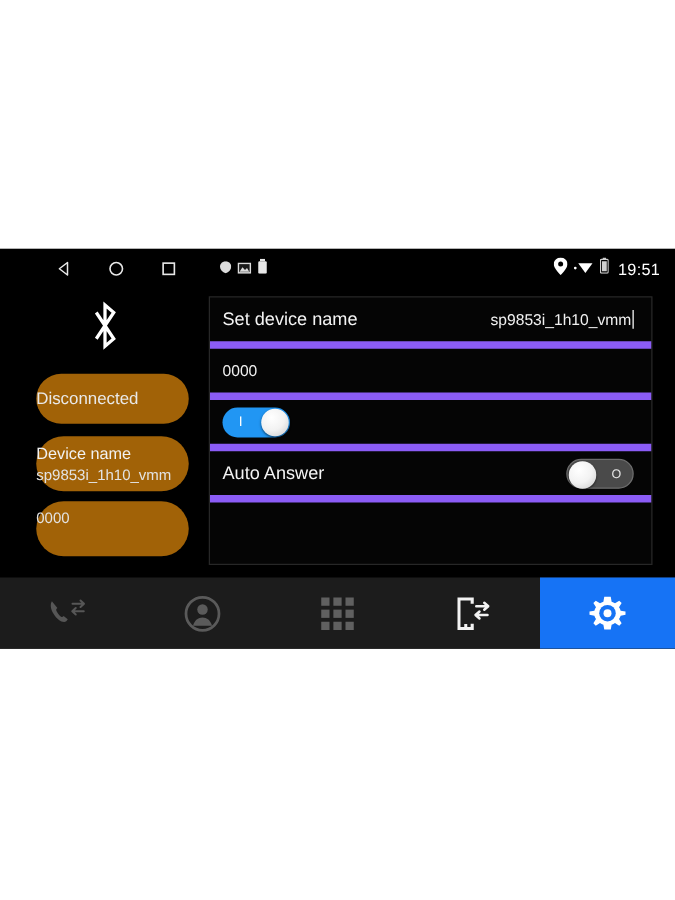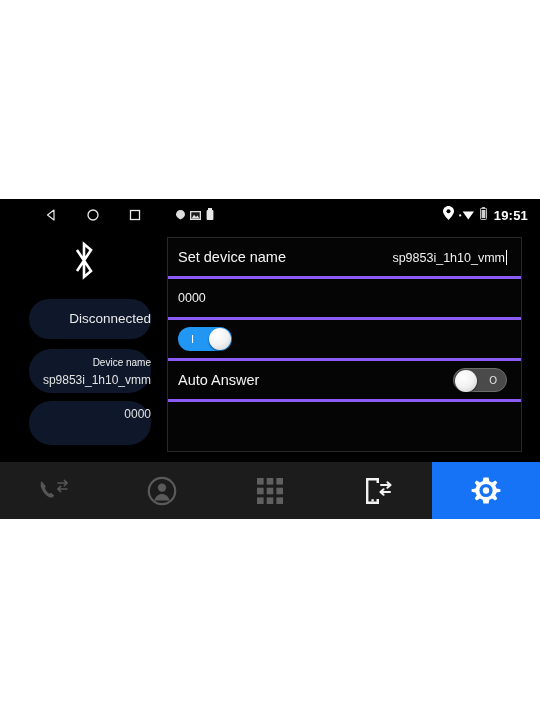--- a/index.html
+++ b/index.html
@@ -56,21 +56,21 @@
   .statuszone {
     position: absolute;
     right: 12px;
     display: flex;
     align-items: center;
     gap: 5px;
   }
   .clock {
     color: #ffffff;
     font-size: 13px;
-    font-weight: bold;
+    font-weight: normal;
     letter-spacing: .2px;
     margin-left: 2px;
   }
 
   
   #leftcol {
     position: absolute;
     left: 0;
     top: 32px;
     width: 167px;
@@ -80,38 +80,38 @@
   #bt-logo {
     position: absolute;
     left: 0; top: 8px;
     width: 167px;
     text-align: center;
   }
   .pill {
     position: absolute;
     left: 29px;
     width: 122px;
-    background: #0f172a;
+    background: #a16207;
     border-radius: 22px;
     color: #e9e9e9;
-    text-align: right;
+    text-align: left;
     box-sizing: border-box;
   }
   .pill.one-line {
     height: 40px;
     line-height: 40px;
     font-size: 13.5px;
   }
   .pill.two-line {
     height: 44px;
     padding-top: 5px;
   }
   .pill .pill-title {
     display: block;
-    font-size: 10px;
+    font-size: 13px;
     color: #f2f2f2;
     line-height: 18px;
   }
   .pill .pill-sub {
     display: block;
     font-size: 12px;
     color: #e3e3e3;
     line-height: 16px;
   }
   #pill-status { top: 68px; }
@@ -125,21 +125,21 @@
     top: 38px;
     width: 355px;
     height: 215px;
     background: #050505;
     border: 1px solid #272727;
     box-sizing: border-box;
   }
   .row {
     position: relative;
     height: 41px;
-    border-bottom: 3px solid #8b5cf6;
+    border-bottom: 6px solid #8b5cf6;
     display: flex;
     align-items: center;
     padding: 0 14px 0 10px;
     box-sizing: border-box;
   }
   .row:last-child { border-bottom: none; }
   .row-label {
     color: #f4f4f4;
     font-size: 14.5px;
     flex: 1;

